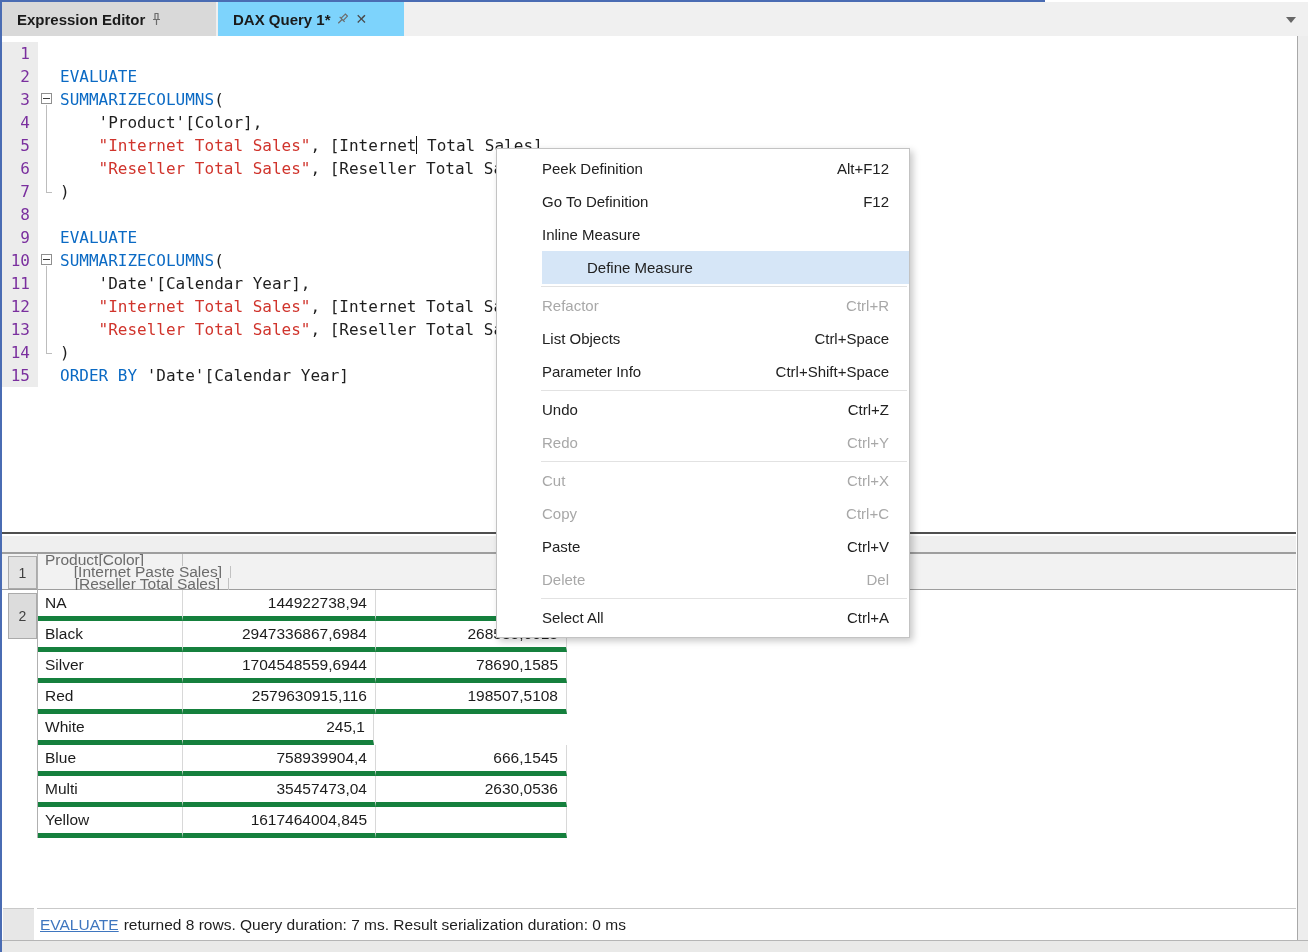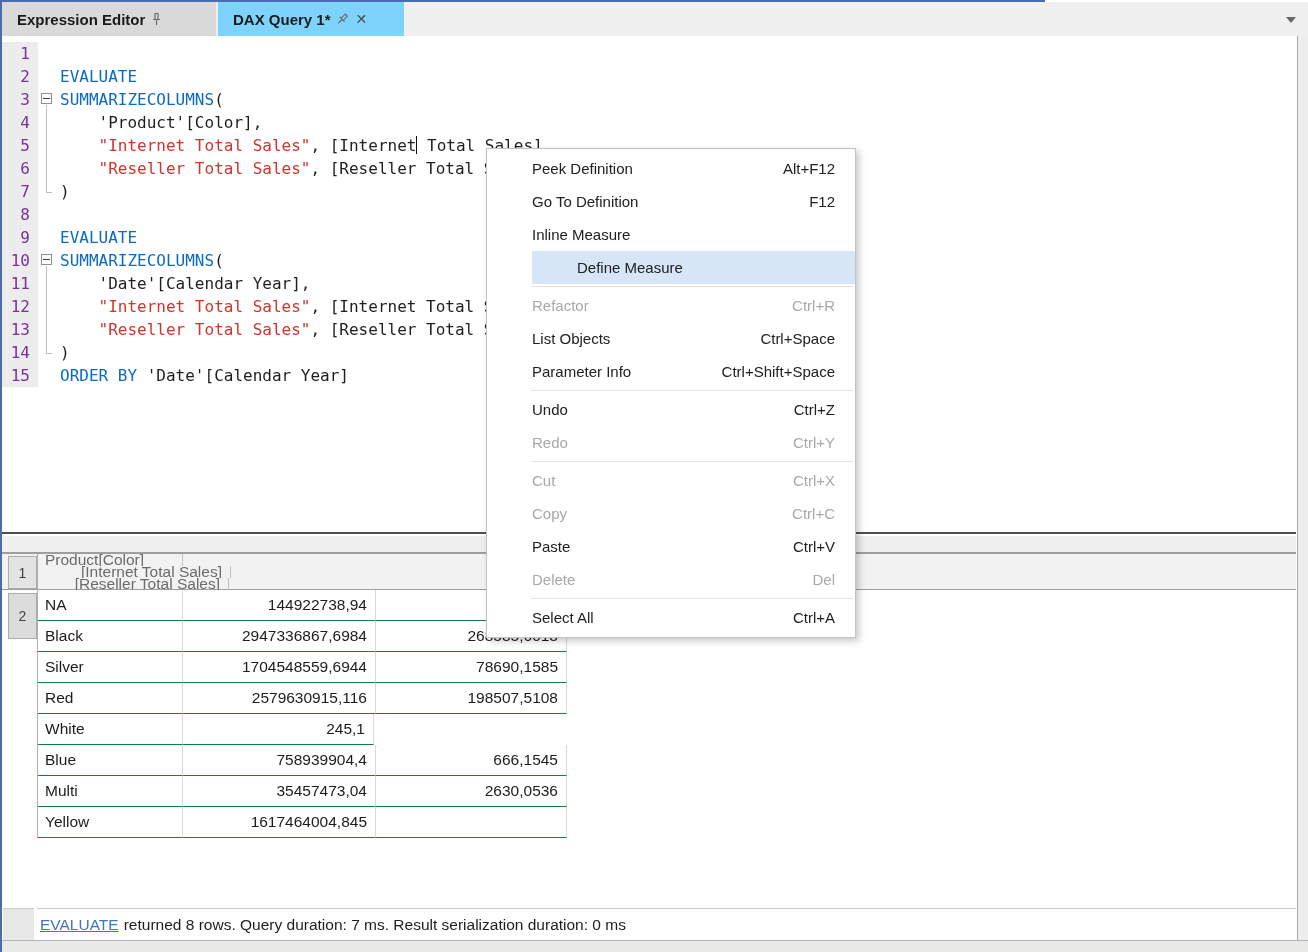--- a/index.html
+++ b/index.html
@@ -50,36 +50,36 @@
   .header-band{position:absolute;left:0;top:0;right:0;height:36px;background:#f2f2f2;border-bottom:1px solid #9e9e9e;}
   .rg-cell{position:absolute;left:6px;width:29px;background:#e3e3e3;border:1px solid #ababab;
     color:#3f3f3f;font-size:14px;display:flex;align-items:center;justify-content:center;}
   .rg-1{top:2px;height:33px;}
   .rg-2{top:39px;height:46px;background:#dcdcdc;}
   .grid{position:absolute;left:35px;top:0;border-left:1px solid #b0b0b0;}
   .grid-header{display:flex;height:36px;flex-direction:column;}
   .gh{font-size:15.5px;color:#6b6b6b;border-right:1px solid #c2c2c2;display:flex;align-items:center;
     padding-left:7px;white-space:nowrap;overflow:hidden;}
   .grid-row{display:flex;height:31px;background:#fff;}
-  .gc{font-size:15.5px;color:#1c1c1c;border-right:1px solid #d8d8d8;border-bottom:1px solid #15803d;
+  .gc{font-size:15.5px;color:#1c1c1c;border-right:1px solid #d8d8d8;border-bottom:5px solid #15803d;
     display:flex;align-items:center;white-space:nowrap;overflow:hidden;}
   .c0{width:145px;padding-left:7px;}
   .c1{width:193px;justify-content:flex-end;padding-right:8px;}
   .c2{width:191px;justify-content:flex-end;padding-right:8px;}
   .status-gutter{position:absolute;left:1px;top:354px;width:31px;height:32px;background:#e7e7e7;border-top:1px solid #c9c9c9;}
   .status-row{position:absolute;left:35px;right:0;top:354px;height:32px;border-top:1px solid #c9c9c9;
     display:flex;align-items:center;padding-left:3px;font-size:15.5px;color:#1e1e1e;background:#fff;}
   .status-link{color:var(--link);text-decoration:underline;margin-right:5px;}
 
   
   .bottom-strip{position:absolute;left:2px;top:940px;width:1306px;height:12px;background:#e9e9e8;border-top:1px solid #b5b5b5;}
   .right-strip{position:absolute;right:0;top:36px;width:11px;height:904px;background:#ededed;border-left:1px solid #a8a8a8;}
 
   
-  .context-menu{position:absolute;left:486px;top:148px;width:370px;background:#fff;
+  .context-menu{position:absolute;left:496px;top:148px;width:414px;background:#fff;
     border:1px solid #c3c3c3;box-shadow:3px 3px 7px rgba(0,0,0,.22);padding:3px 0;z-index:10;}
   .menu-item{height:33px;display:flex;align-items:center;justify-content:space-between;
     padding:0 20px 0 45px;font-size:15px;color:#212121;cursor:default;}
   .menu-item .sc{color:#212121;}
   .menu-item.disabled,.menu-item.disabled .sc{color:#a8a8a8;}
   .menu-item.highlighted{background:var(--hl);margin-left:45px;}
   .menu-sep{height:1px;background:#e2e2e2;margin:2px 2px 2px 44px;}
 </style>
 </head>
 <body>
@@ -188,21 +188,21 @@
 
   <div class="splitter"></div>
 
   <div class="results">
     <div class="header-band"></div>
     <div class="rg-cell rg-1">1</div>
     <div class="rg-cell rg-2">2</div>
     <div class="grid" id="grid">
       <div class="grid-header" id="grid-header">
           <div class="gh c0">Product[Color]</div>
-          <div class="gh c1">[Internet Total Sales]</div>
+          <div class="gh c1">[Internet Paste Sales]</div>
           <div class="gh c2">[Reseller Total Sales]</div>
         </div>
     <div class="grid-row">
           <div class="gc c0">NA</div>
           <div class="gc c1">144922738,94</div>
           <div class="gc c2"></div>
         </div>
         <div class="grid-row">
           <div class="gc c0">Black</div>
           <div class="gc c1">2947336867,6984</div>

